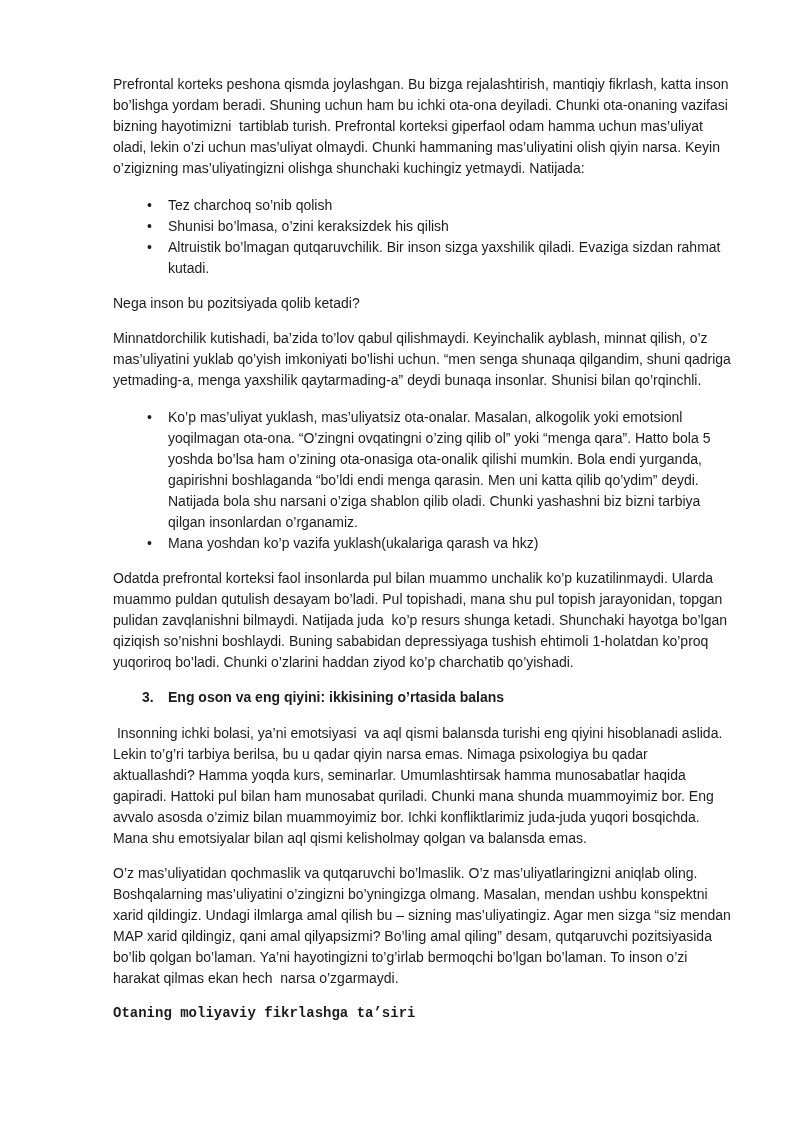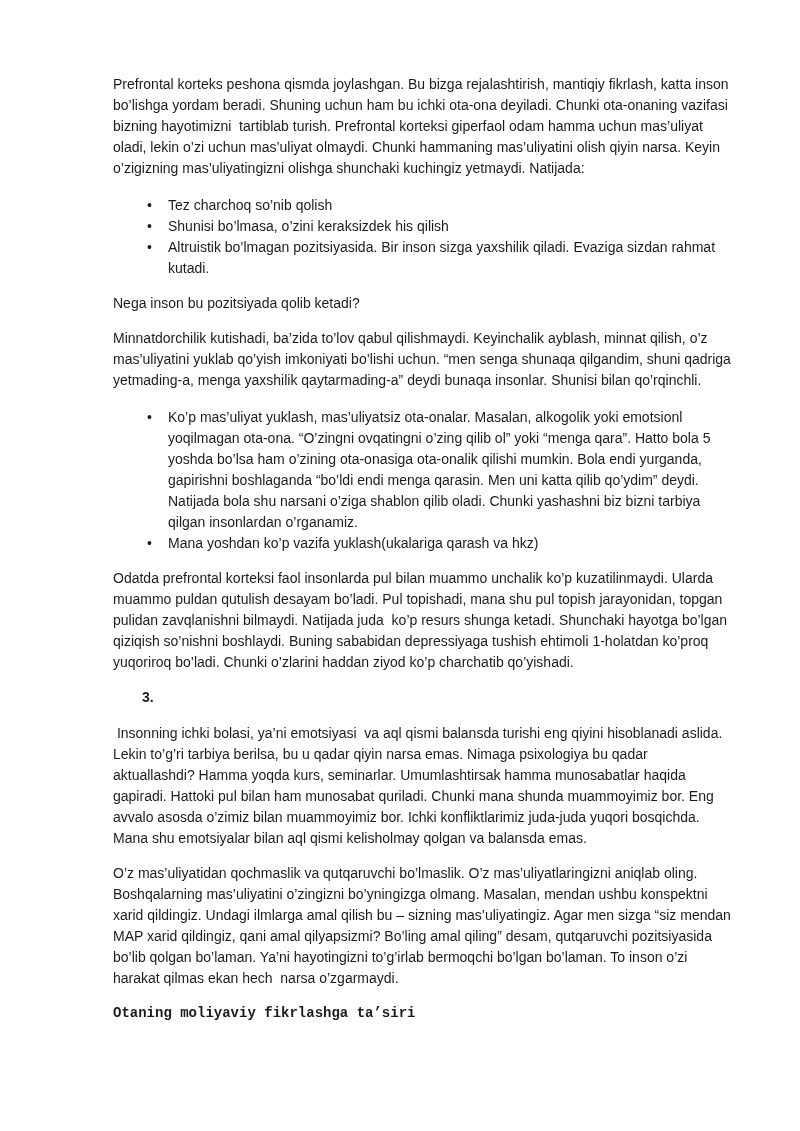--- a/index.html
+++ b/index.html
@@ -57,36 +57,37 @@
 </head>
 <body>
 
 <div class="page">
 
   <p class="para">Prefrontal korteks peshona qismda joylashgan. Bu bizga rejalashtirish, mantiqiy fikrlash, katta inson bo’lishga yordam beradi. Shuning uchun ham bu ichki ota-ona deyiladi. Chunki ota-onaning vazifasi bizning hayotimizni  tartiblab turish. Prefrontal korteksi giperfaol odam hamma uchun mas’uliyat oladi, lekin o’zi uchun mas’uliyat olmaydi. Chunki hammaning mas’uliyatini olish qiyin narsa. Keyin o’zigizning mas’uliyatingizni olishga shunchaki kuchingiz yetmaydi. Natijada:</p>
 
   <ul class="doc-list">
     <li>Tez charchoq so’nib qolish</li>
     <li>Shunisi bo’lmasa, o’zini keraksizdek his qilish</li>
-    <li>Altruistik bo’lmagan pozitsiyasida. Bir inson sizga yaxshilik qiladi. Evaziga sizdan rahmat kutadi.</li>
+    <li>Altruistik bo’lmagan qutqaruvchilik. Bir inson sizga yaxshilik qiladi. Evaziga sizdan rahmat kutadi.</li>
   </ul>
 
   <p class="para">Nega inson bu pozitsiyada qolib ketadi?</p>
 
   <p class="para">Minnatdorchilik kutishadi, ba’zida to’lov qabul qilishmaydi. Keyinchalik ayblash, minnat qilish, o’z mas’uliyatini yuklab qo’yish imkoniyati bo’lishi uchun. “men senga shunaqa qilgandim, shuni qadriga yetmading-a, menga yaxshilik qaytarmading-a” deydi bunaqa insonlar. Shunisi bilan qo’rqinchli.</p>
 
   <ul class="doc-list">
     <li>Ko’p mas’uliyat yuklash, mas’uliyatsiz ota-onalar. Masalan, alkogolik yoki emotsionl yoqilmagan ota-ona. “O’zingni ovqatingni o’zing qilib ol” yoki “menga qara”. Hatto bola 5 yoshda bo’lsa ham o’zining ota-onasiga ota-onalik qilishi mumkin. Bola endi yurganda, gapirishni boshlaganda “bo’ldi endi menga qarasin. Men uni katta qilib qo’ydim” deydi. Natijada bola shu narsani o’ziga shablon qilib oladi. Chunki yashashni biz bizni tarbiya qilgan insonlardan o’rganamiz.</li>
     <li>Mana yoshdan ko’p vazifa yuklash(ukalariga qarash va hkz)</li>
   </ul>
 
   <p class="para">Odatda prefrontal korteksi faol insonlarda pul bilan muammo unchalik ko’p kuzatilinmaydi. Ularda muammo puldan qutulish desayam bo’ladi. Pul topishadi, mana shu pul topish jarayonidan, topgan pulidan zavqlanishni bilmaydi. Natijada juda  ko’p resurs shunga ketadi. Shunchaki hayotga bo’lgan qiziqish so’nishni boshlaydi. Buning sababidan depressiyaga tushish ehtimoli 1-holatdan ko’proq yuqoriroq bo’ladi. Chunki o’zlarini haddan ziyod ko’p charchatib qo’yishadi.</p>
 
   <div class="num-heading">
     <span class="num">3.</span>
+    <span>Eng oson va eng qiyini: ikkisining o’rtasida balans</span>
   </div>
 
   <p class="para"> Insonning ichki bolasi, ya’ni emotsiyasi  va aql qismi balansda turishi eng qiyini hisoblanadi aslida. Lekin to’g’ri tarbiya berilsa, bu u qadar qiyin narsa emas. Nimaga psixologiya bu qadar aktuallashdi? Hamma yoqda kurs, seminarlar. Umumlashtirsak hamma munosabatlar haqida gapiradi. Hattoki pul bilan ham munosabat quriladi. Chunki mana shunda muammoyimiz bor. Eng avvalo asosda o’zimiz bilan muammoyimiz bor. Ichki konfliktlarimiz juda-juda yuqori bosqichda. Mana shu emotsiyalar bilan aql qismi kelisholmay qolgan va balansda emas.</p>
 
   <p class="para">O’z mas’uliyatidan qochmaslik va qutqaruvchi bo’lmaslik. O’z mas’uliyatlaringizni aniqlab oling. Boshqalarning mas’uliyatini o’zingizni bo’yningizga olmang. Masalan, mendan ushbu konspektni  xarid qildingiz. Undagi ilmlarga amal qilish bu – sizning mas’uliyatingiz. Agar men sizga “siz mendan MAP xarid qildingiz, qani amal qilyapsizmi? Bo’ling amal qiling” desam, qutqaruvchi pozitsiyasida bo’lib qolgan bo’laman. Ya’ni hayotingizni to’g’irlab bermoqchi bo’lgan bo’laman. To inson o’zi harakat qilmas ekan hech  narsa o’zgarmaydi.</p>
 
   <p class="para bold-heading">Otaning moliyaviy fikrlashga ta’siri</p>
 
 </div>
 

